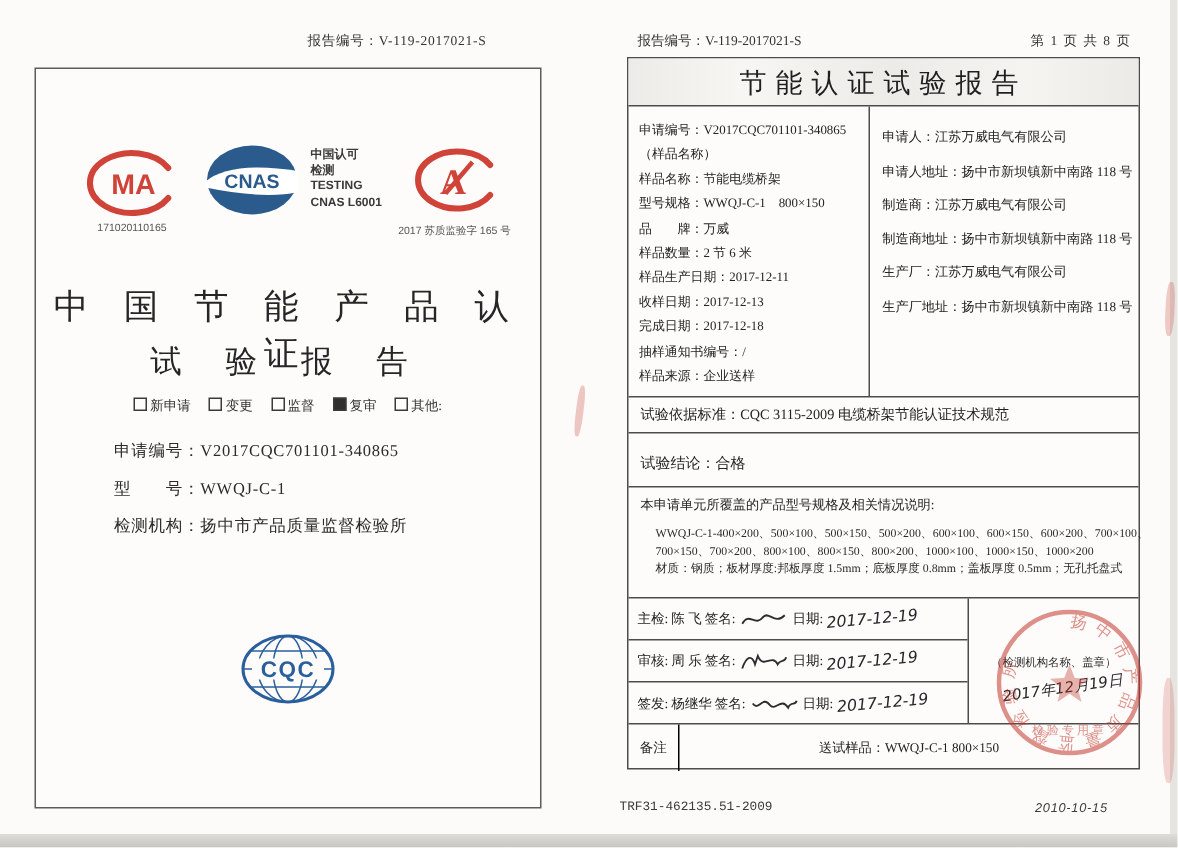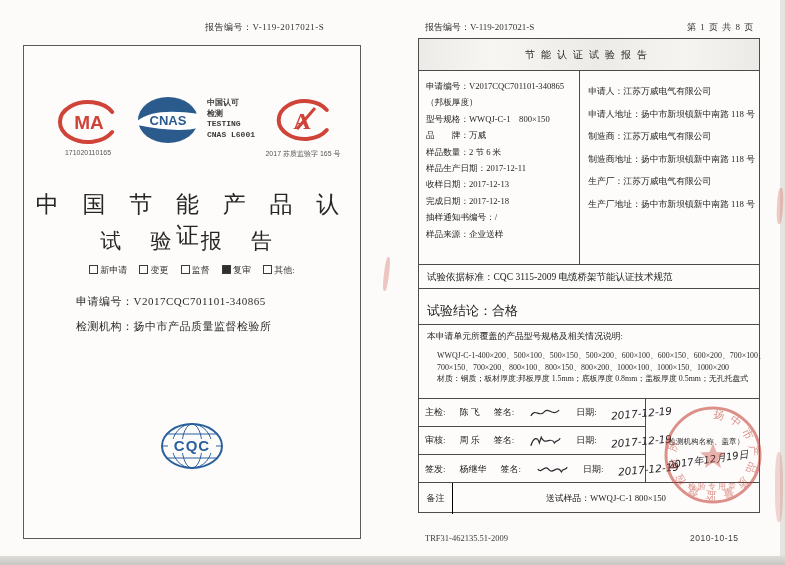--- a/index.html
+++ b/index.html
@@ -7,64 +7,64 @@
   .page-wrap{
     position:relative;width:785px;height:565px;background:#fcfbf9;overflow:hidden;
     font-family:"Liberation Serif","DejaVu Serif",serif;color:#2e2e2e;
   }
   .abs{position:absolute;}
   
   .lp-report{left:205px;top:21px;font-size:9px;color:#333;letter-spacing:.5px;}
   .lp-box{left:23px;top:45px;width:336px;height:492px;border:1px solid #5c5c5c;background:#fdfcfa;}
   .logo{position:absolute;}
   .logo-code{position:absolute;font-size:7px;color:#555;text-align:center;font-family:"Liberation Sans",sans-serif;}
-  .cnas-cap{position:absolute;left:183px;top:52px;font-family:Liberation Mono, monospace;
+  .cnas-cap{position:absolute;left:183px;top:52px;font-family:Liberation Sans, sans-serif;
     font-size:8px;font-weight:bold;color:#3a3a3a;line-height:10.5px;}
   .lp-title1{left:0;top:143px;width:100%;text-align:center;font-size:23px;letter-spacing:9px;color:#262626;}
   .lp-title2{left:0;top:181px;width:100%;text-align:center;font-size:21px;letter-spacing:12px;color:#262626;}
   .lp-checks{left:0;top:218px;width:100%;text-align:center;font-size:9px;color:#333;}
   .lp-checks .item{margin:0 5px;white-space:nowrap;}
   .cb{display:inline-block;width:7px;height:7px;border:1px solid #3a3a3a;vertical-align:-1px;margin-right:2px;}
   .cb.checked{background:#2f2f2f;}
   .lp-fields{left:52px;top:243px;font-size:11px;color:#2b2b2b;}
   .lp-fields .frow{height:25px;line-height:25px;white-space:nowrap;letter-spacing:.5px;}
   
   .rp-report{left:425px;top:21px;font-size:9px;color:#333;}
   .rp-pageind{left:687px;top:21px;font-size:9px;color:#333;letter-spacing:1px;}
   .rp-table{left:418px;top:38px;width:342px;height:475px;border:1px solid #4c4c4c;box-sizing:border-box;background:#fdfcfa;}
   .r-row{box-sizing:border-box;border-bottom:1px solid #4c4c4c;position:relative;}
-  .r-title{height:32px;line-height:32px;text-align:center;font-size:10px;letter-spacing:6px;color:#1f1f1f;
+  .r-title{height:32px;line-height:32px;text-align:center;font-size:18px;letter-spacing:6px;color:#1f1f1f;
     background:linear-gradient(90deg,#edebe7 0%,#f7f6f3 22%,#ecebe7 52%,#f5f4f1 78%,#eceae6 100%);}
   .r-info{height:194px;display:flex;}
   .r-info .cell-l{width:180px;box-sizing:border-box;border-right:1px solid #4c4c4c;padding:7px 6px 0 7px;}
   .r-info .cell-r{flex:1;padding:9px 4px 0 8px;}
   .iline{font-size:8.6px;line-height:16.4px;white-space:nowrap;color:#242424;}
   .iline2{font-size:8.8px;line-height:22.5px;white-space:nowrap;color:#242424;}
   .r-std{height:24px;line-height:24px;padding-left:8px;font-size:9.5px;color:#222;}
-  .r-concl{height:36px;padding:13px 0 0 8px;box-sizing:border-box;font-size:13px;color:#222;}
+  .r-concl{height:36px;padding:13px 0 0 8px;box-sizing:border-box;font-size:10px;color:#222;}
   .r-cov{height:74px;padding:6px 6px 0 8px;box-sizing:border-box;}
   .cov-h{font-size:8.8px;color:#222;margin-bottom:7px;}
   .cov-l{font-size:7.9px;line-height:11.5px;color:#2a2a2a;padding-left:10px;white-space:nowrap;}
   .r-sig{height:84px;display:flex;}
   .sig-left{width:227px;box-sizing:border-box;border-right:1px solid #4c4c4c;}
   .sig-row{height:28px;box-sizing:border-box;border-bottom:1px solid #4c4c4c;display:flex;align-items:center;
-    padding:0 4px 0 6px;gap:14px;font-size:9px;color:#222;white-space:nowrap;}
+    padding:0 4px 0 6px;gap:2px;font-size:9px;color:#222;white-space:nowrap;}
   .sig-row:last-child{border-bottom:none;}
   .stamp-cell{flex:1;position:relative;}
   .stamp-cap{position:absolute;left:0;top:38px;width:100%;text-align:center;font-size:7.6px;color:#2a2a2a;}
   .stamp-date{position:absolute;left:6px;top:50px;width:100%;text-align:center;}
   .hand{font-family:"DejaVu Sans",sans-serif;font-style:italic;display:inline-block;color:#26262b;}
   .hand.d1{transform:rotate(-5deg);font-size:10.5px;}
   .hand.d2{transform:rotate(-8deg);font-size:10px;}
   .r-remark{height:31px;display:flex;border-bottom:none;}
   .remark-label{width:34px;box-sizing:border-box;border-right:1px solid #000000;display:flex;align-items:center;
     justify-content:center;font-size:9px;color:#222;}
   .remark-val{flex:1;display:flex;align-items:center;justify-content:center;font-size:8.8px;color:#222;}
-  .rp-footl{left:425px;top:533px;font-size:8.5px;color:#3c3c3c;font-family:Liberation Serif, serif;}
-  .rp-footr{left:690px;top:533px;font-size:8.5px;color:#3c3c3c;font-family:"Liberation Sans",sans-serif;letter-spacing:.5px;}
+  .rp-footl{left:413px;top:533px;font-size:8.5px;color:#3c3c3c;font-family:Liberation Mono, monospace;}
+  .rp-footr{left:690px;top:533px;font-size:8.5px;color:#3c3c3c;font-family:"Liberation Sans",sans-serif;letter-spacing:.5px;font-style:italic;}
   
   .stamp-svg{left:650px;top:392px;z-index:6;pointer-events:none;}
   .smudge{position:absolute;border-radius:40%;z-index:4;}
   .bottom-strip{left:0;top:556px;width:785px;height:9px;background:linear-gradient(#dedcd8,#c9c7c3);}
   .right-strip{left:780px;top:0;width:5px;height:565px;background:#e6e4e0;}
   .scrib{flex:none;}
 </style>
 </head>
 <body>
 
@@ -105,20 +105,21 @@
     <div class="abs lp-checks">
       <span class="item"><span class="cb"></span><span>新申请</span></span>
       <span class="item"><span class="cb"></span><span>变更</span></span>
       <span class="item"><span class="cb"></span><span>监督</span></span>
       <span class="item"><span class="cb checked"></span><span>复审</span></span>
       <span class="item"><span class="cb"></span><span>其他:</span></span>
     </div>
 
     <div class="abs lp-fields">
       <div class="frow"><span>申请编号：</span><span>V2017CQC701101-340865</span></div>
+      <div class="frow"><span>型　　号：</span><span>WWQJ-C-1</span></div>
       <div class="frow"><span>检测机构：</span><span>扬中市产品质量监督检验所</span></div>
     </div>
 
     <svg class="logo" style="left:135px;top:375px;" width="66" height="50" viewBox="0 0 66 50">
       <ellipse cx="33" cy="25" rx="30" ry="22" fill="none" stroke="#2a5f9e" stroke-width="2"></ellipse>
       <ellipse cx="33" cy="25" rx="20" ry="22" fill="none" stroke="#2a5f9e" stroke-width="1"></ellipse>
       <ellipse cx="33" cy="25" rx="10" ry="22" fill="none" stroke="#2a5f9e" stroke-width="1"></ellipse>
       <line x1="7" y1="13" x2="59" y2="13" stroke="#2a5f9e" stroke-width="1"></line>
       <line x1="3" y1="25" x2="63" y2="25" stroke="#2a5f9e" stroke-width="1"></line>
       <line x1="7" y1="37" x2="59" y2="37" stroke="#2a5f9e" stroke-width="1"></line>
@@ -132,21 +133,22 @@
   <div class="abs rp-report"><span>报告编号：</span><span>V-119-2017021-S</span></div>
   <div class="abs rp-pageind">第 1 页 共 8 页</div>
 
   <div class="abs rp-table">
 
     <div class="r-row r-title">节能认证试验报告</div>
 
     <div class="r-row r-info">
       <div class="cell-l">
         <div class="iline">申请编号：V2017CQC701101-340865</div>
-        <div class="iline">（邦板厚度）</div>
+        <div class="iline">（样品名称）</div>
+        <div class="iline">样品名称：节能电缆桥架</div>
         <div class="iline">型号规格：WWQJ-C-1　800×150</div>
         <div class="iline">品　　牌：万威</div>
         <div class="iline">样品数量：2 节 6 米</div>
         <div class="iline">样品生产日期：2017-12-11</div>
         <div class="iline">收样日期：2017-12-13</div>
         <div class="iline">完成日期：2017-12-18</div>
         <div class="iline">抽样通知书编号：/</div>
         <div class="iline">样品来源：企业送样</div>
       </div>
       <div class="cell-r">

